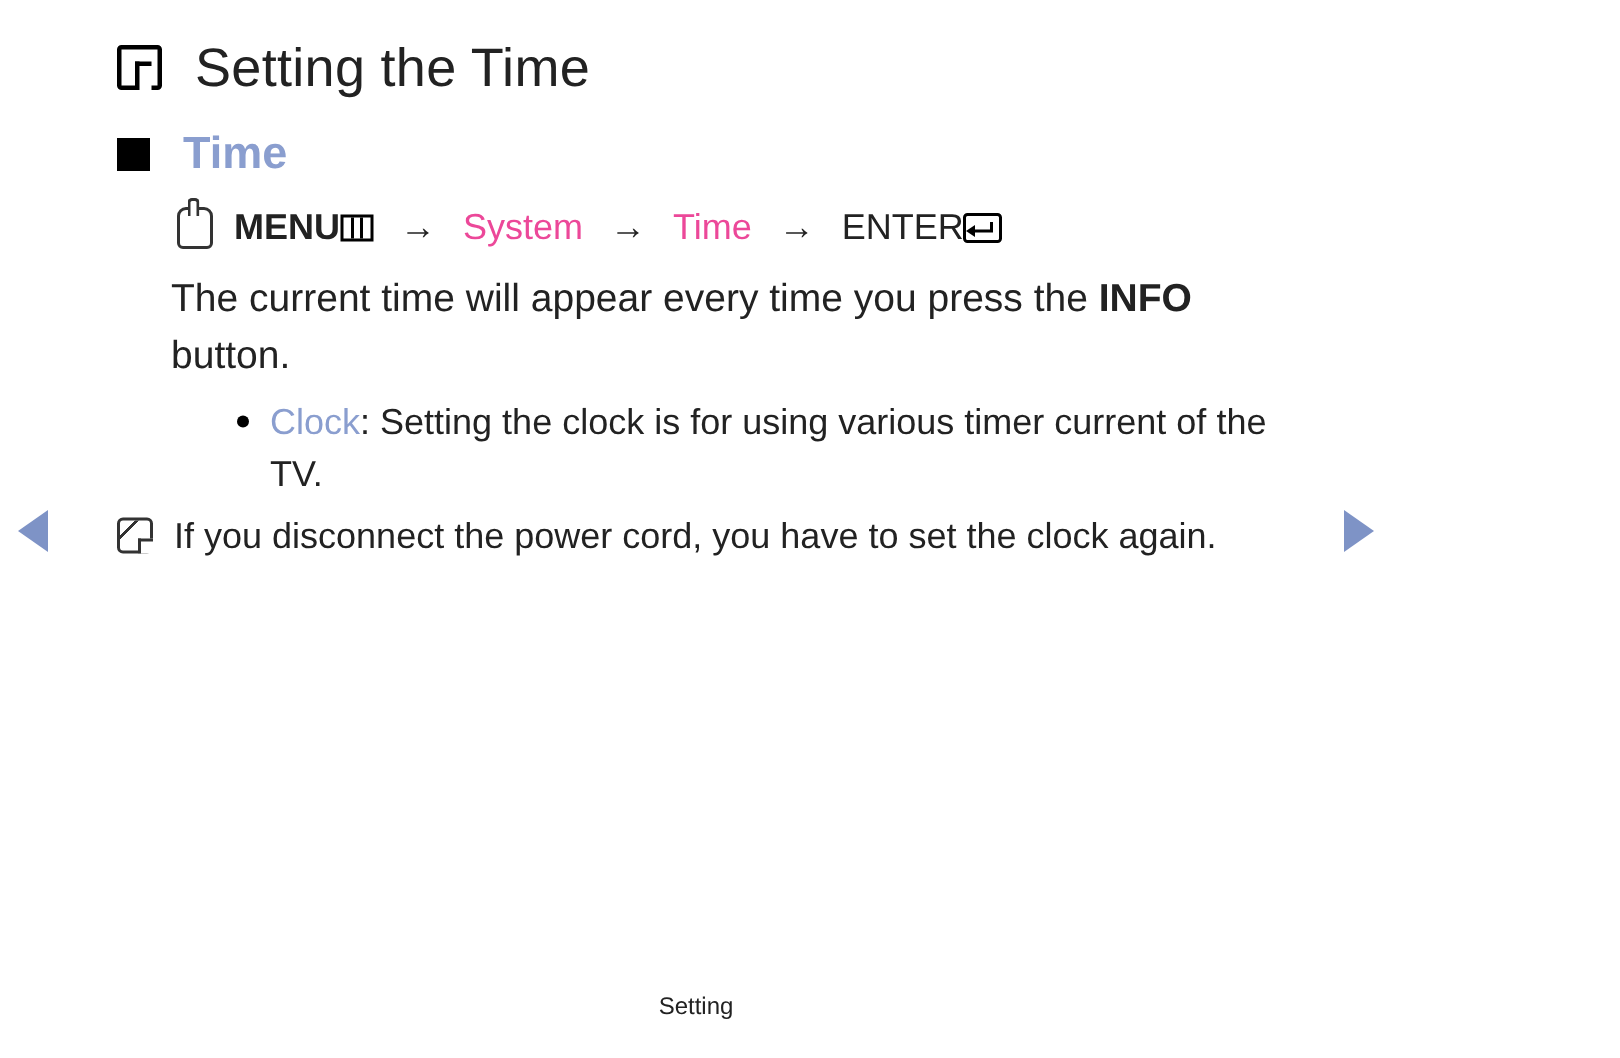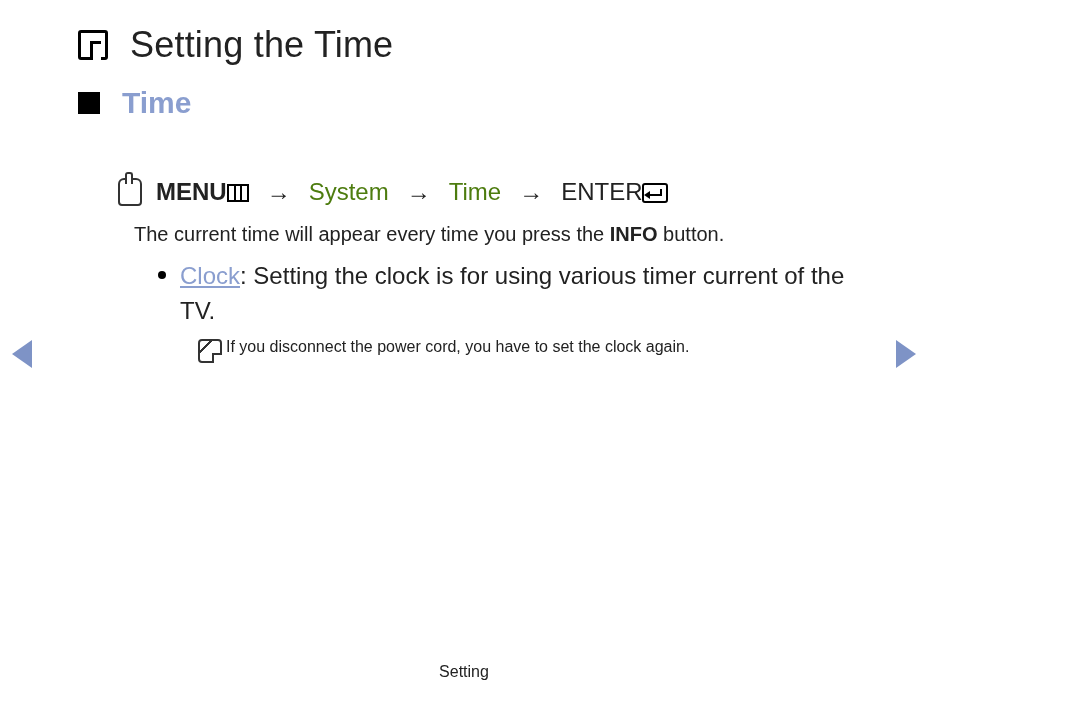--- a/index.html
+++ b/index.html
@@ -4,41 +4,41 @@
 <style>
   html,body{margin:0;padding:0;width:1080px;height:705px;background:#fff;font-family:Arial,Helvetica,sans-serif;color:#222;}
   .page{position:relative;width:928px;height:705px;box-sizing:border-box;padding:24px 78px 0 78px;}
   .title-row{display:flex;align-items:center;gap:22px;margin-bottom:20px;}
   .book-icon{width:30px;height:30px;border:3px solid #000;border-radius:3px;box-sizing:border-box;position:relative;}
   .book-icon::after{content:"";position:absolute;right:4px;bottom:-3px;width:8px;height:16px;background:#fff;border-left:3px solid #000;border-top:3px solid #000;}
   .title{font-size:36px;font-weight:400;letter-spacing:.2px;}
   .section-row{display:flex;align-items:center;gap:22px;margin-bottom:18px;}
   .square-bullet{width:22px;height:22px;background:#000;}
   .section-heading{font-size:30px;font-weight:700;color:#8a9ecf;}
-  .breadcrumb-row{display:flex;align-items:flex-end;gap:14px;margin-left:40px;margin-bottom:14px;font-size:24px;}
+  .breadcrumb-row{display:flex;align-items:flex-start;gap:14px;margin-left:40px;margin-bottom:14px;font-size:24px;}
   .hand-icon{width:24px;height:28px;border:2px solid #333;border-radius:6px 6px 4px 4px;box-sizing:border-box;position:relative;display:inline-block;}
   .hand-icon::before{content:"";position:absolute;left:5px;top:-8px;width:4px;height:10px;border:2px solid #333;border-bottom:none;border-radius:3px 3px 0 0;background:#fff;}
   .menu-label{font-weight:700;}
   .menu-glyph{display:inline-block;width:22px;height:18px;border:2px solid #000;box-sizing:border-box;position:relative;vertical-align:-2px;}
   .menu-glyph::before,.menu-glyph::after{content:"";position:absolute;top:0;bottom:0;width:2px;background:#000;}
   .menu-glyph::before{left:5px;}
   .menu-glyph::after{right:5px;}
   .arrow{padding:0 4px;}
-  .crumb{color:#4d7c0f;margin-top:40px;}
+  .crumb{color:#ec4899;}
   .enter-label{font-weight:400;}
   .enter-glyph{display:inline-block;width:26px;height:20px;border:2px solid #000;border-radius:3px;box-sizing:border-box;position:relative;vertical-align:-3px;}
   .enter-glyph::before{content:"";position:absolute;right:4px;top:4px;width:2px;height:7px;background:#000;}
   .enter-glyph::after{content:"";position:absolute;left:4px;top:9px;width:12px;height:2px;background:#000;}
   .enter-glyph .arr{position:absolute;left:0;top:6px;width:0;height:0;border-top:4px solid transparent;border-bottom:4px solid transparent;border-right:6px solid #000;}
-  .body-text{font-size:20px;margin-left:56px;line-height:1.45;margin-bottom:10px;}
+  .body-text{font-size:26px;margin-left:36px;line-height:1.45;margin-bottom:10px;}
   .bold{font-weight:700;}
   .bullet-line{display:flex;align-items:flex-start;gap:14px;margin-left:80px;font-size:24px;line-height:1.45;margin-bottom:6px;}
   .round-bullet{width:8px;height:8px;background:#000;border-radius:50%;margin-top:12px;flex:0 0 auto;}
-  .label-accent{color:#8a9ecf;text-decoration:underline;}
-  .note-line{display:flex;align-items:flex-start;gap:4px;margin-left:120px;font-size:16px;line-height:1.45;}
+  .label-accent{color:#8a9ecf;}
+  .note-line{display:flex;align-items:flex-start;gap:14px;font-size:24px;line-height:1.45;}
   .note-icon{width:24px;height:24px;border:2px solid #333;border-radius:4px;box-sizing:border-box;position:relative;margin-top:4px;flex:0 0 auto;background:linear-gradient(135deg,transparent 0 7px,#333 7px 9px,transparent 9px),#fff;}
   .note-icon::after{content:"";position:absolute;right:-2px;bottom:-2px;width:8px;height:8px;background:#fff;border-left:2px solid #333;border-top:2px solid #333;}
   .nav-left,.nav-right{position:absolute;top:340px;width:0;height:0;cursor:pointer;}
   .nav-left{left:12px;border-top:14px solid transparent;border-bottom:14px solid transparent;border-right:20px solid #7e93c6;}
   .nav-right{right:12px;border-top:14px solid transparent;border-bottom:14px solid transparent;border-left:20px solid #7e93c6;}
   .footer{position:absolute;bottom:24px;left:0;right:0;text-align:center;font-size:16px;color:#222;}
 </style>
 </head>
 <body>
 

